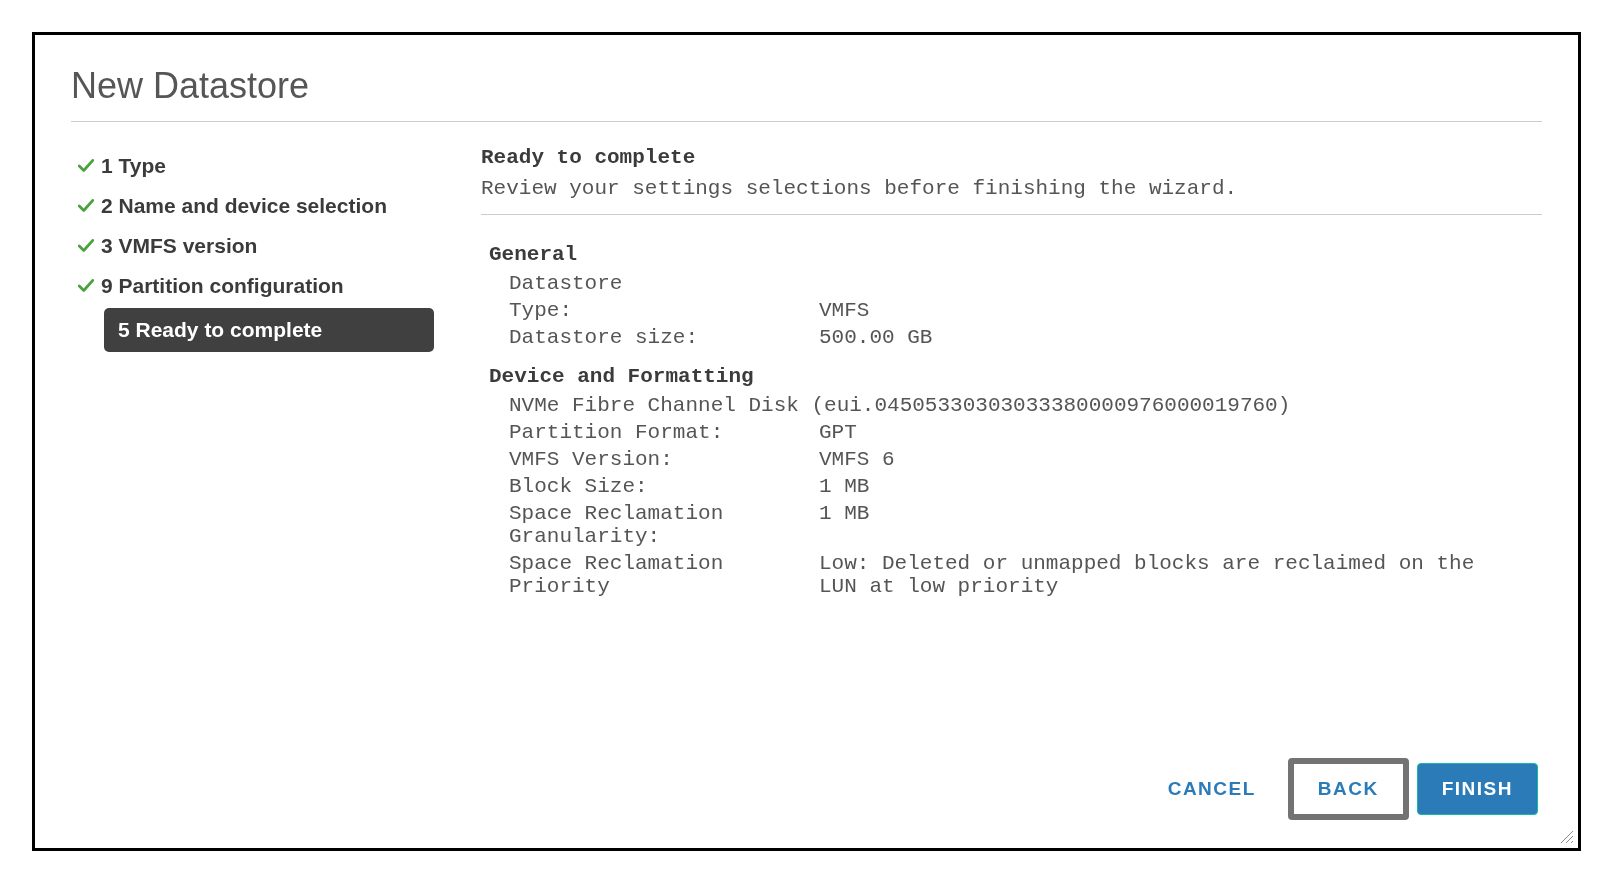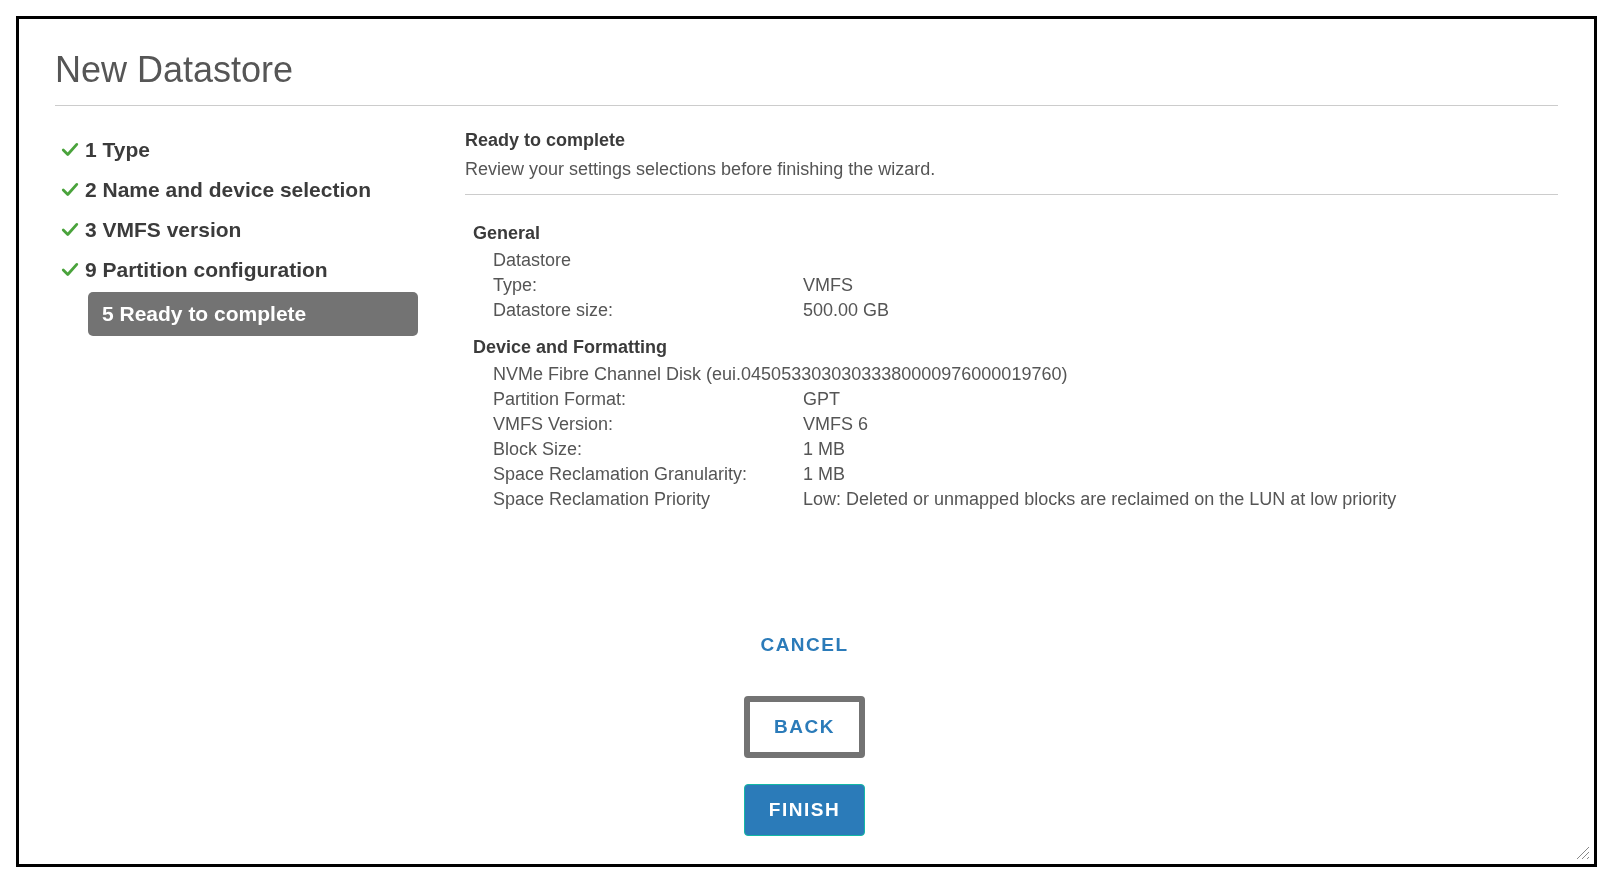--- a/index.html
+++ b/index.html
@@ -8,21 +8,21 @@
     padding: 0;
     width: 1613px;
     height: 883px;
     background: #fff;
     font-family: "Helvetica Neue", Arial, sans-serif;
     color: #3c3c3c;
   }
   .outer {
     width: 1613px;
     height: 883px;
-    padding: 16px;
+    padding: 32px;
   }
   .dialog {
     width: 100%;
     height: 100%;
     border: 3px solid #000;
     background: #fff;
     position: relative;
     padding: 24px 36px 24px 36px;
     display: flex;
     flex-direction: column;
@@ -62,36 +62,37 @@
   .step .check {
     width: 30px;
     flex: 0 0 30px;
     display: inline-flex;
     justify-content: center;
     align-items: center;
     color: #4aa33c;
     font-weight: 700;
   }
   .step.current {
-    background: #737373;
+    background: #404040;
     color: #fff;
     padding: 10px 14px 10px 14px;
     border-radius: 5px;
     max-width: 330px;
     margin-left: 33px;
   }
   .step .label { }
   .check svg { width: 18px; height: 18px; }
   
   .main {
     flex: 1 1 auto;
     padding-left: 30px;
     padding-top: 6px;
-    font-size: 18px;
-    color: #555;
+    font-size: 21px;
+    color: #555;
+    font-family: Liberation Mono, monospace;
   }
   .main-heading {
     font-weight: 700;
     color: #3b3b3b;
     margin-bottom: 8px;
   }
   .main-sub {
     font-weight: 400;
     color: #555;
     margin-bottom: 14px;
@@ -117,25 +118,24 @@
     color: #555;
   }
   .kv .v {
     flex: 1 1 auto;
     color: #555;
     padding-right: 20px;
   }
   
   .footer {
     display: flex;
-    justify-content: center;
+    justify-content: flex-end;
     align-items: center;
-    gap: 26px;
+    gap: 8px;
     padding: 18px 4px 4px 0;
-    flex-direction: column;
   }
   .btn {
     font-size: 19px;
     letter-spacing: 1.5px;
     font-weight: 600;
     padding: 14px 24px;
     border-radius: 4px;
     cursor: pointer;
     user-select: none;
   }

